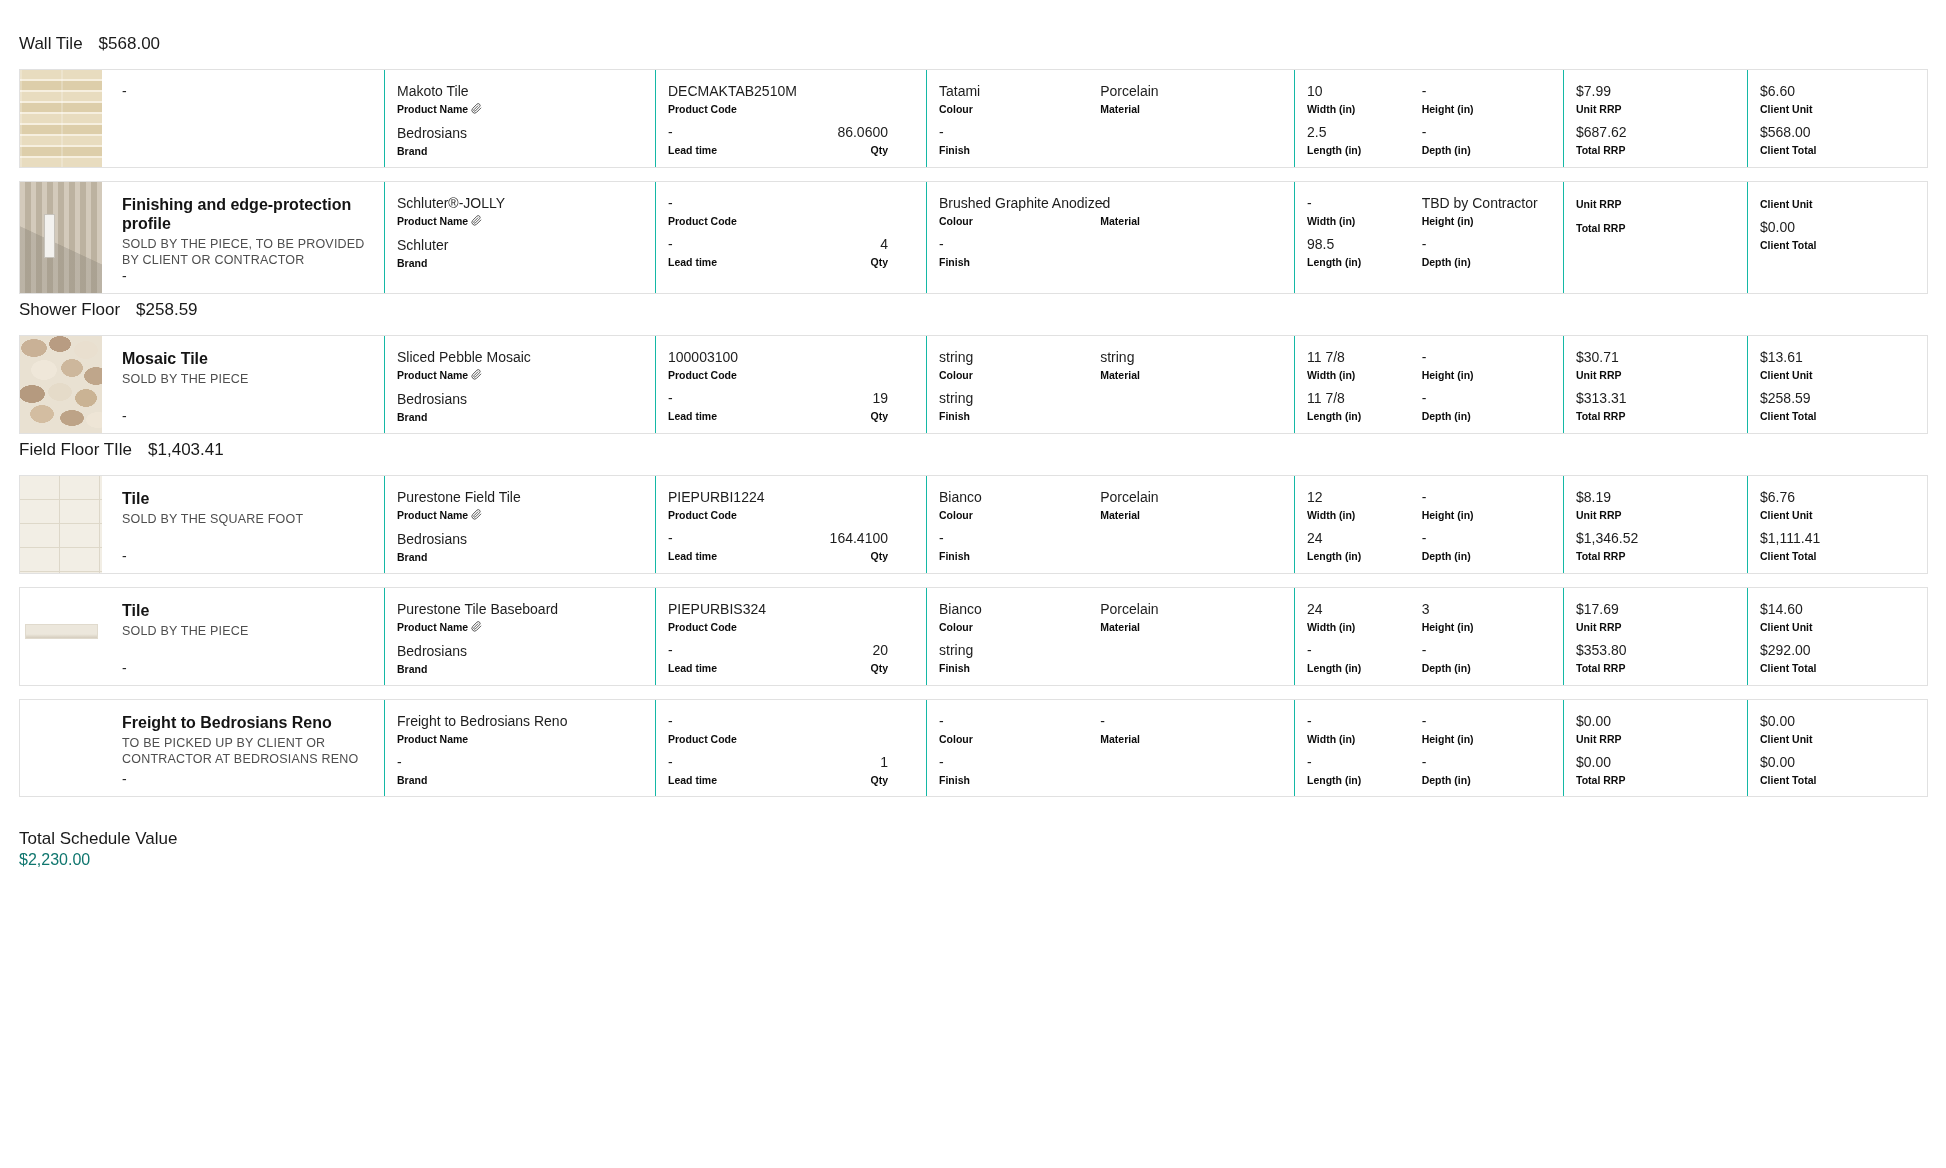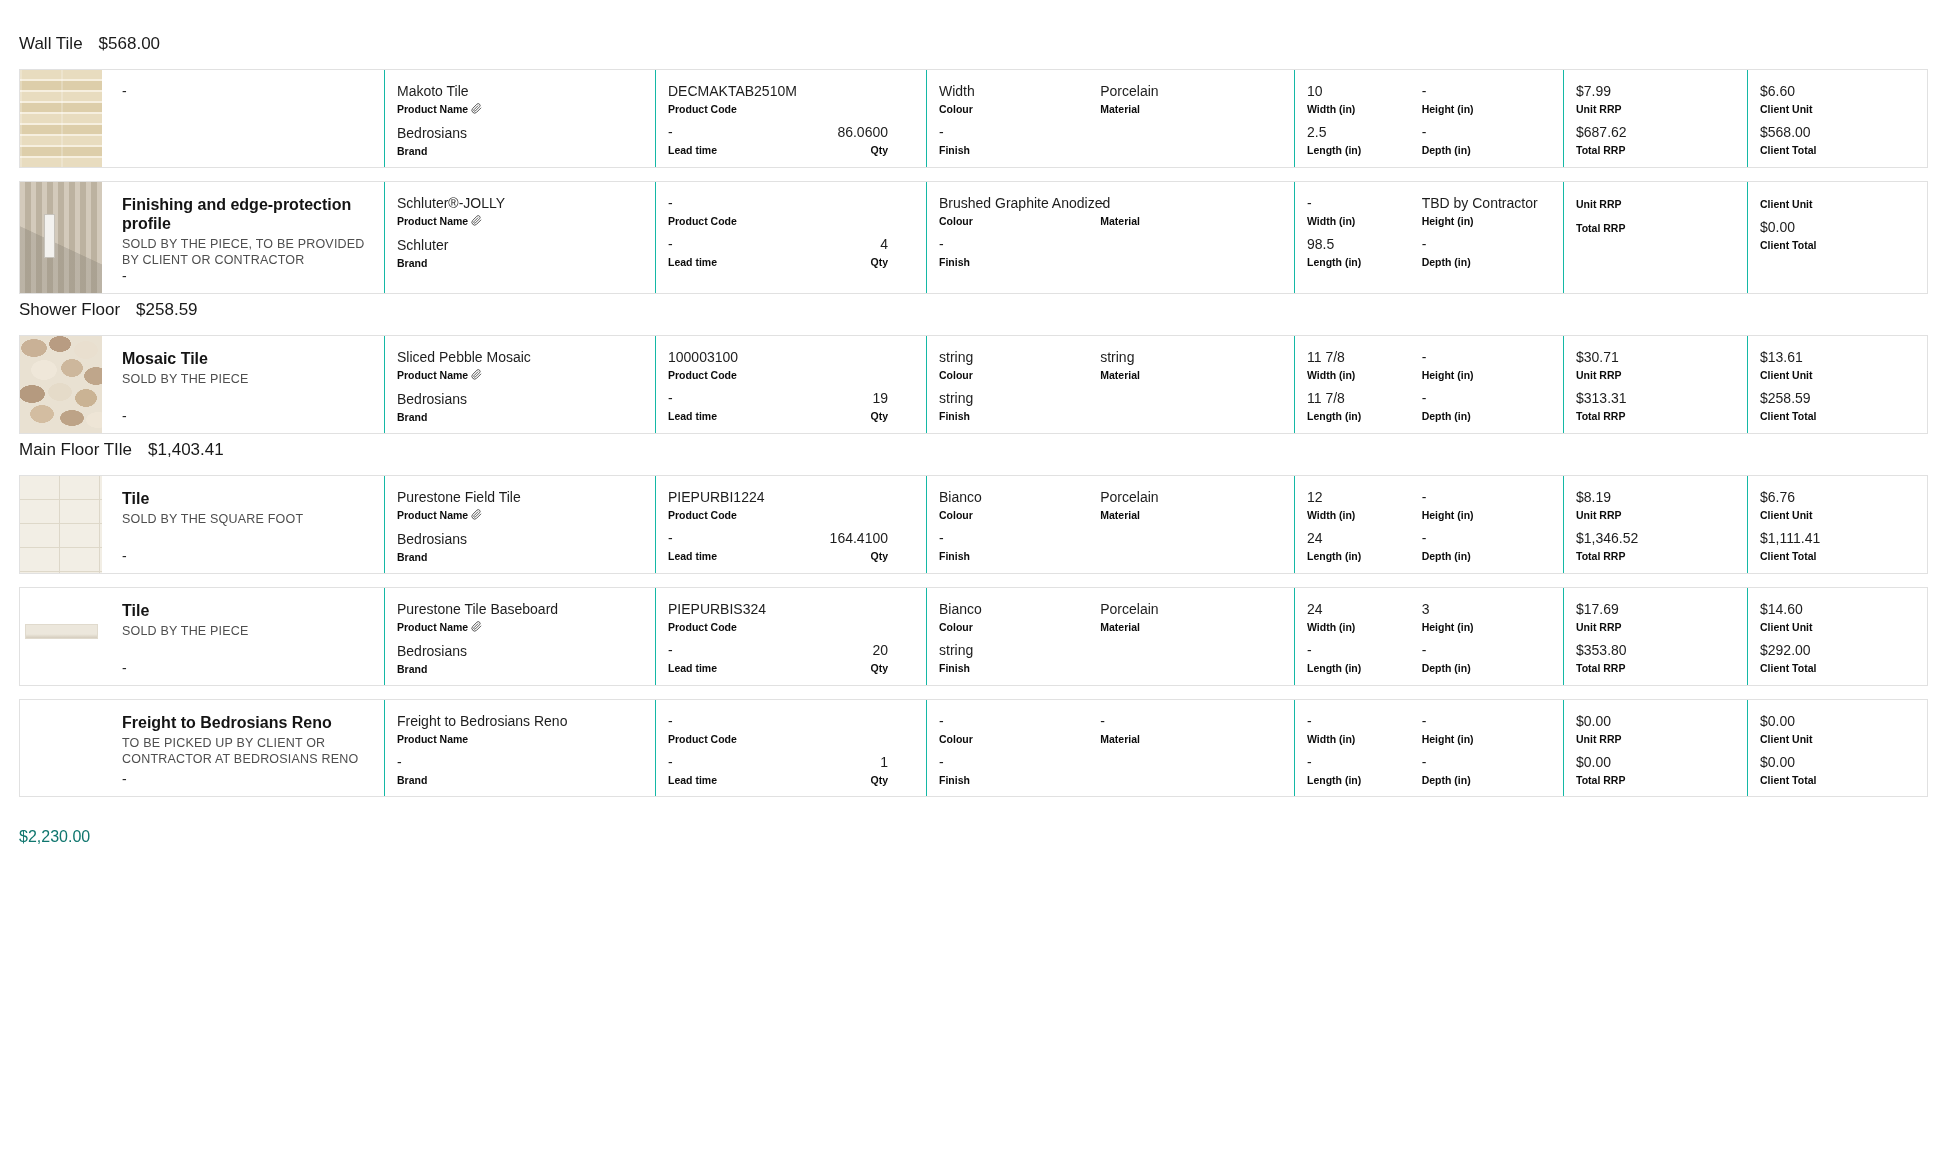--- a/index.html
+++ b/index.html
@@ -146,21 +146,21 @@
               </div>
               <div class="stack right">
                 <div class="val">86.0600</div>
                 <div class="lbl"><span>Qty</span></div>
               </div>
             </div>
           </div>
           <div class="cell col-d">
             <div class="line">
               <div class="stack half">
-                <div class="val">Width</div>
+                <div class="val">Tatami</div>
                 <div class="lbl"><span>Colour</span></div>
               </div>
               <div class="stack">
                 <div class="val">Porcelain</div>
                 <div class="lbl"><span>Material</span></div>
               </div>
             </div>
             <div class="line">
               <div class="stack half">
                 <div class="val">-</div>
@@ -452,21 +452,21 @@
                 <div class="lbl"><span>Client Total</span></div>
               </div>
             </div>
           </div>
         </div>
 </div>
   </div>
 
   <div class="section">
     <div class="section-head">
-      <span class="section-title">Main Floor TIle</span>
+      <span class="section-title">Field Floor TIle</span>
       <span class="section-subtotal">$1,403.41</span>
     </div>
     <div>
   <div class="card">
     <div class="cell col-a">
       <div class="thumb img-white-field-tile"></div>
       <div class="titleblock">
         <div>
           <div class="rtitle">Tile</div>
           <div class="rsub">SOLD BY THE SQUARE FOOT</div>
@@ -803,14 +803,15 @@
                 <div class="lbl"><span>Client Total</span></div>
               </div>
             </div>
           </div>
         </div>
 </div>
   </div>
 </div>
 
 <div class="grand-total">
+  <div class="gt-label">Total Schedule Value</div>
   <div class="gt-value">$2,230.00</div>
 </div>
 
 </body></html>

